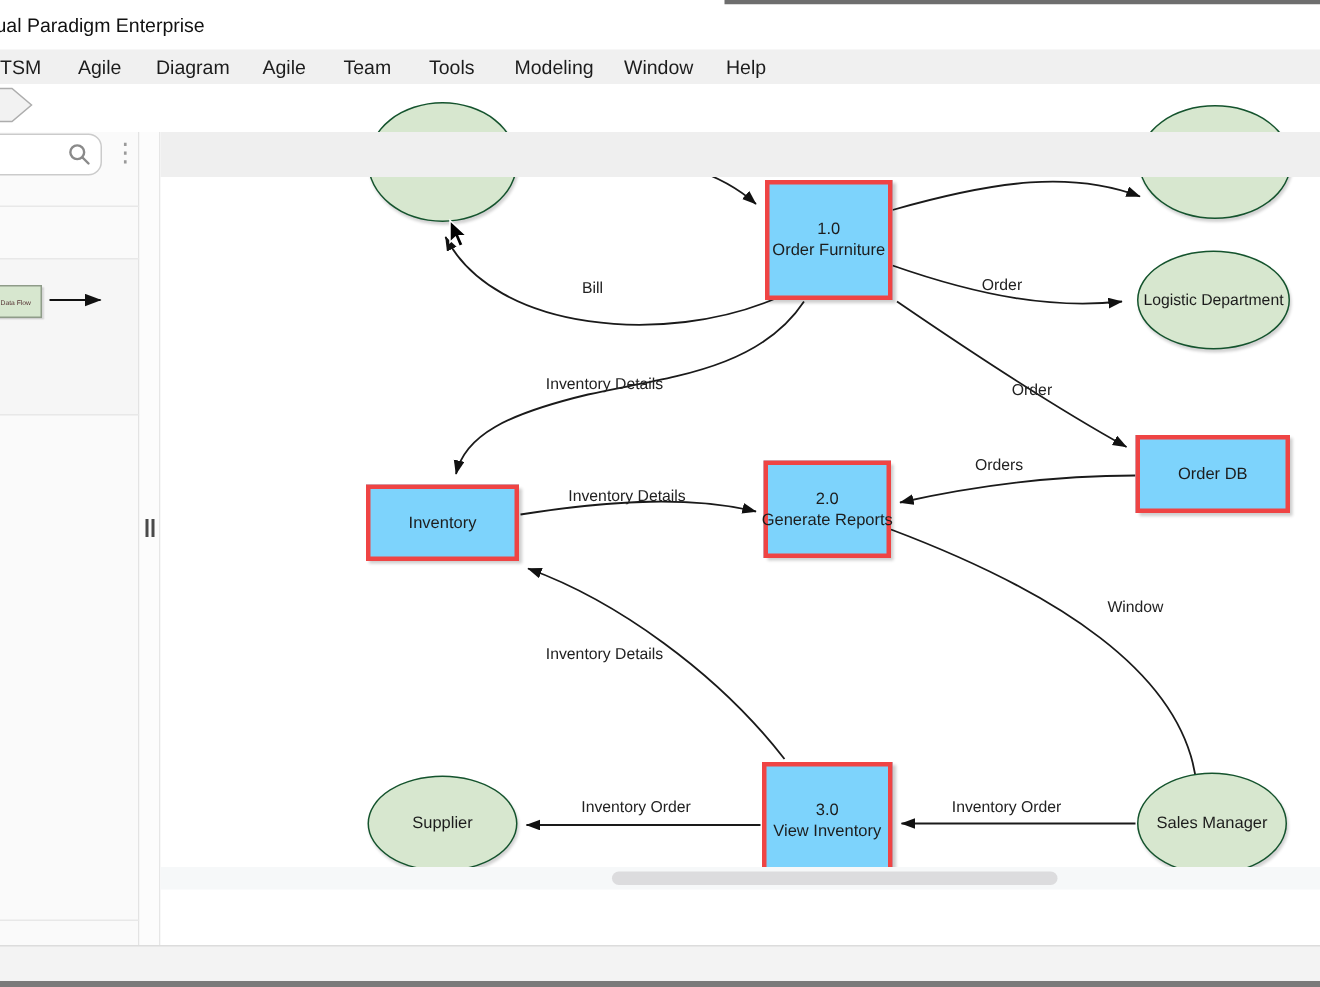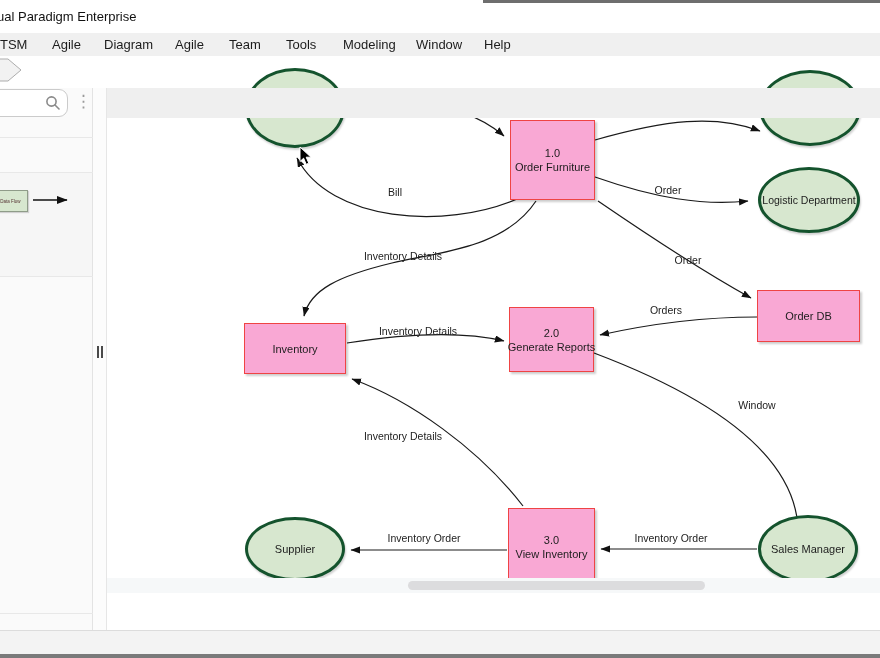--- a/index.html
+++ b/index.html
@@ -32,22 +32,22 @@
   .canvas { position:absolute; left:107px; top:88px; width:773px; height:542px; background:#fff; }
   .canvas-topband { position:absolute; left:107px; top:88px; width:773px; height:30px; background:#efefef; z-index:30; }
   .badge { position:absolute; left:110px; top:88px; height:29px; z-index:40; background:#fff; border:1px solid #d6d6d6; border-radius:3px; display:flex; align-items:center; padding:0 12px 0 10px; gap:8px; }
   .badge-dot { width:10px; height:10px; border-radius:50%; background:#3abf3f; }
   .badge-text { font-size:13.5px; color:#8b8b8b; white-space:nowrap; }
 
   .edges-svg { position:absolute; left:0; top:0; width:880px; height:658px; z-index:10; }
   .edges-svg path, .edges-svg line { pointer-events:stroke; }
 
   .node { position:absolute; z-index:20; display:flex; flex-direction:column; align-items:center; justify-content:center; font-size:11px; color:#1d1d1d; text-align:center; line-height:14px; }
-  .node.rect { background:#f9a8d4; border:1px solid #ef4444; box-shadow:2px 2px 2px rgba(0,0,0,.2); }
-  .node.ellipse { background:#d7e7cf; border:3px solid #14532d; border-radius:50%; box-shadow:1px 2px 2px rgba(0,0,0,.18); }
+  .node.rect { background:#7dd3fc; border:3px solid #ef4444; box-shadow:2px 2px 2px rgba(0,0,0,.2); }
+  .node.ellipse { background:#d7e7cf; border:1px solid #14532d; border-radius:50%; box-shadow:1px 2px 2px rgba(0,0,0,.18); }
   .node .small-label { white-space:nowrap; }
 
   .flow-label { position:absolute; z-index:22; font-size:10.5px; color:#222; white-space:nowrap; transform:translate(-50%,-50%); }
 
   .scrollband { position:absolute; left:107px; top:578px; width:773px; height:15px; background:#f6f8f9; z-index:30; }
   .scroll-thumb { position:absolute; left:301px; top:3px; width:297px; height:9px; background:#dcdcde; border-radius:4.5px; cursor:pointer; }
 
   .statusbar { position:absolute; left:0; top:630px; width:880px; height:24px; background:#f3f3f3; border-top:1px solid #dcdcdc; }
   .bottom-dark { position:absolute; left:0; top:654px; width:880px; height:4px; background:#7a7a7a; }
 

